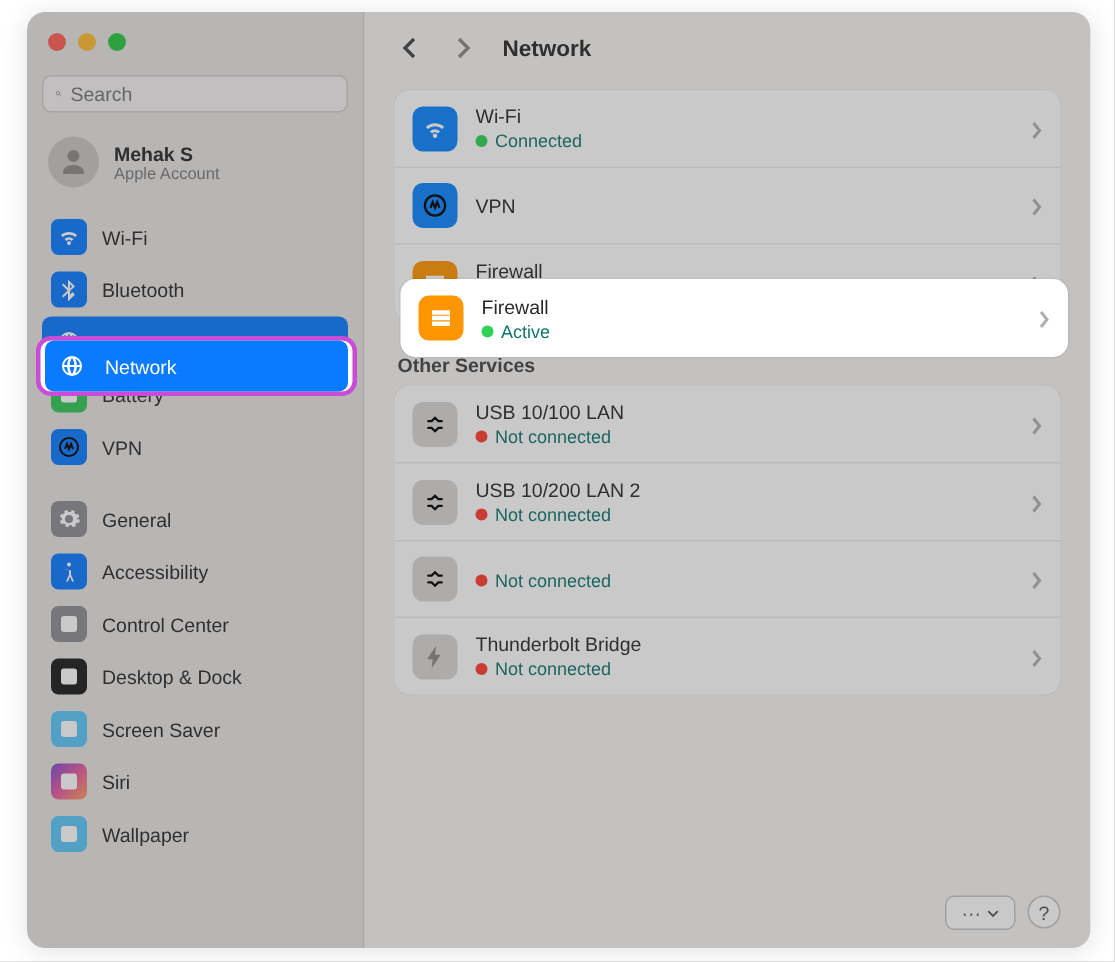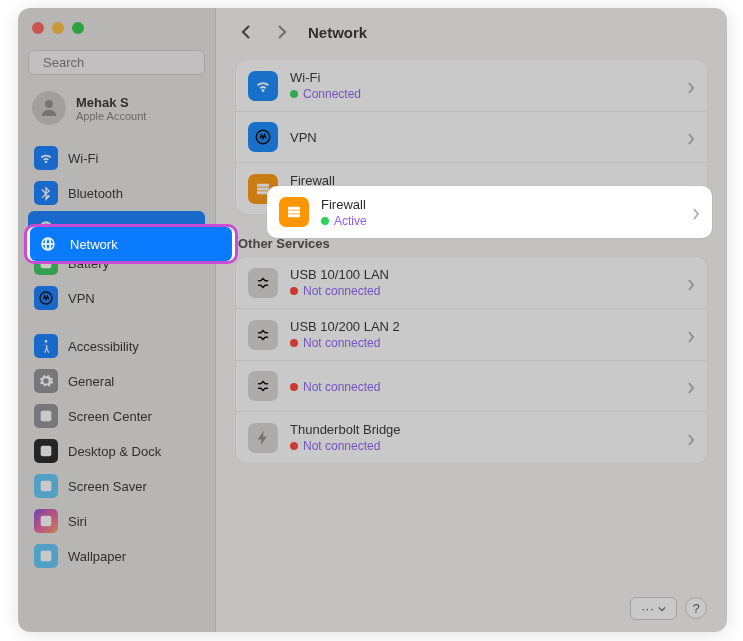--- a/index.html
+++ b/index.html
@@ -1,18 +1,18 @@
 <!DOCTYPE html>
 <html><head>
 <meta charset="utf-8">
 <style>
 *{margin:0;padding:0;box-sizing:border-box;font-family:-apple-system,BlinkMacSystemFont,"Helvetica Neue",Arial,sans-serif;-webkit-font-smoothing:antialiased}
 body{background:#fff;width:743px;height:641px;overflow:hidden;position:relative}
 .window{position:absolute;left:18px;top:8px;width:709px;height:624px;border-radius:12px;overflow:hidden;background:#f0edec;display:flex;box-shadow:0 2px 18px rgba(0,0,0,.12)}
-.sidebar{width:198px;background:#e8e5e4;border-right:1px solid #d6d4d3;display:flex;flex-direction:column;padding:14px 10px 0}
+.sidebar{width:225px;background:#e8e5e4;border-right:1px solid #d6d4d3;display:flex;flex-direction:column;padding:14px 10px 0}
 .traffic{display:flex;gap:8px;padding-left:4px;margin-bottom:16px}
 .tl{width:12px;height:12px;border-radius:50%}
 .tl.red{background:#ff5f57}.tl.yel{background:#febc2e}.tl.grn{background:#28c840}
 .search{display:flex;align-items:center;gap:6px;background:rgba(255,255,255,.5);border:1px solid #d0cdc9;border-radius:6px;padding:4px 8px;margin-bottom:14px}
 .search svg{width:13px;height:13px;fill:#8a8a8a}
 .search input{border:none;background:transparent;outline:none;font-size:13px;color:#555;flex:1}
 .account{display:flex;align-items:center;gap:10px;padding:2px 4px;margin-bottom:14px}
 .avatar{width:34px;height:34px;border-radius:50%;background:#c9c7c5;display:flex;align-items:center;justify-content:center}
 .avatar svg{width:24px;height:24px;fill:#8d8b89}
 .acc-name{font-size:13px;font-weight:700;color:#2a2a2a}
@@ -34,21 +34,21 @@
 .card{background:#fff;border-radius:10px;overflow:hidden;margin-bottom:8px;box-shadow:0 0 0 .5px rgba(0,0,0,.05)}
 .row{display:flex;align-items:center;padding:10px 12px;gap:12px;cursor:default}
 .row+.row{border-top:1px solid #ececec}
 .row-icon{width:30px;height:30px;border-radius:7px;display:flex;align-items:center;justify-content:center;flex-shrink:0}
 .row-icon svg{width:18px;height:18px;fill:#fff}
 .row-text{flex:1}
 .row-title{font-size:13px;font-weight:500;color:#2a2a2a}
 .row-sub{font-size:12px;display:flex;align-items:center;gap:5px;margin-top:2px}
 .dot{width:8px;height:8px;border-radius:50%;display:inline-block}
 .dot.g{background:#30d158}.dot.r{background:#ff3b30}
-.sub-txt{color:#8b5cf6}
+.sub-txt{color:#0f766e}
 .chev{width:8px;height:12px}
 .chev svg{width:8px;height:12px;stroke:#b0b0b0;fill:none;stroke-width:2}
 .section-h{font-size:13px;font-weight:600;color:#444;margin:14px 0 6px 2px}
 .footer{display:flex;justify-content:flex-end;gap:8px;margin-top:auto;padding-top:8px}
 .pill{border:1px solid #c6c6c6;background:#fff;border-radius:6px;padding:3px 10px;font-size:13px;color:#555;display:flex;align-items:center;gap:4px;cursor:default}
 .helpb{width:22px;height:22px;border:1px solid #c6c6c6;background:#fff;border-radius:50%;font-size:13px;color:#555;display:flex;align-items:center;justify-content:center;cursor:default}
 
 .dim{position:absolute;inset:0;background:rgba(60,60,60,.28);pointer-events:none;border-radius:12px}
 .hl1{position:absolute;left:24px;top:224px;width:214px;height:40px;border-radius:10px;border:3px solid #c94bd6;background:rgba(255,255,255,.97);z-index:5;display:flex;align-items:center}
 .hl1-inner{margin:3px;flex:1;display:flex;align-items:center;gap:10px;background:#0a7aff;border-radius:6px;padding:5px 6px}
@@ -175,42 +175,42 @@
         <div class="sb-item">
           <div class="sb-icon ic-blue">
             <svg>
               <use href="#i-vpn"></use>
             </svg>
           </div>
           <div class="sb-label">VPN</div>
         </div>
         <div class="sb-gap"></div>
         <div class="sb-item">
+          <div class="sb-icon ic-gray">
+            <svg>
+              <use href="#i-gear"></use>
+            </svg>
+          </div>
+          <div class="sb-label">General</div>
+        </div>
+        <div class="sb-item">
           <div class="sb-icon ic-blue">
             <svg>
               <use href="#i-acc"></use>
             </svg>
           </div>
           <div class="sb-label">Accessibility</div>
         </div>
         <div class="sb-item">
           <div class="sb-icon ic-gray">
             <svg>
-              <use href="#i-gear"></use>
-            </svg>
-          </div>
-          <div class="sb-label">General</div>
-        </div>
-        <div class="sb-item">
-          <div class="sb-icon ic-gray">
-            <svg>
-              <use href="#i-sq"></use>
-            </svg>
-          </div>
-          <div class="sb-label">Screen Center</div>
+              <use href="#i-sq"></use>
+            </svg>
+          </div>
+          <div class="sb-label">Control Center</div>
         </div>
         <div class="sb-item">
           <div class="sb-icon ic-black">
             <svg>
               <use href="#i-sq"></use>
             </svg>
           </div>
           <div class="sb-label">Desktop &amp; Dock</div>
         </div>
         <div class="sb-item">

